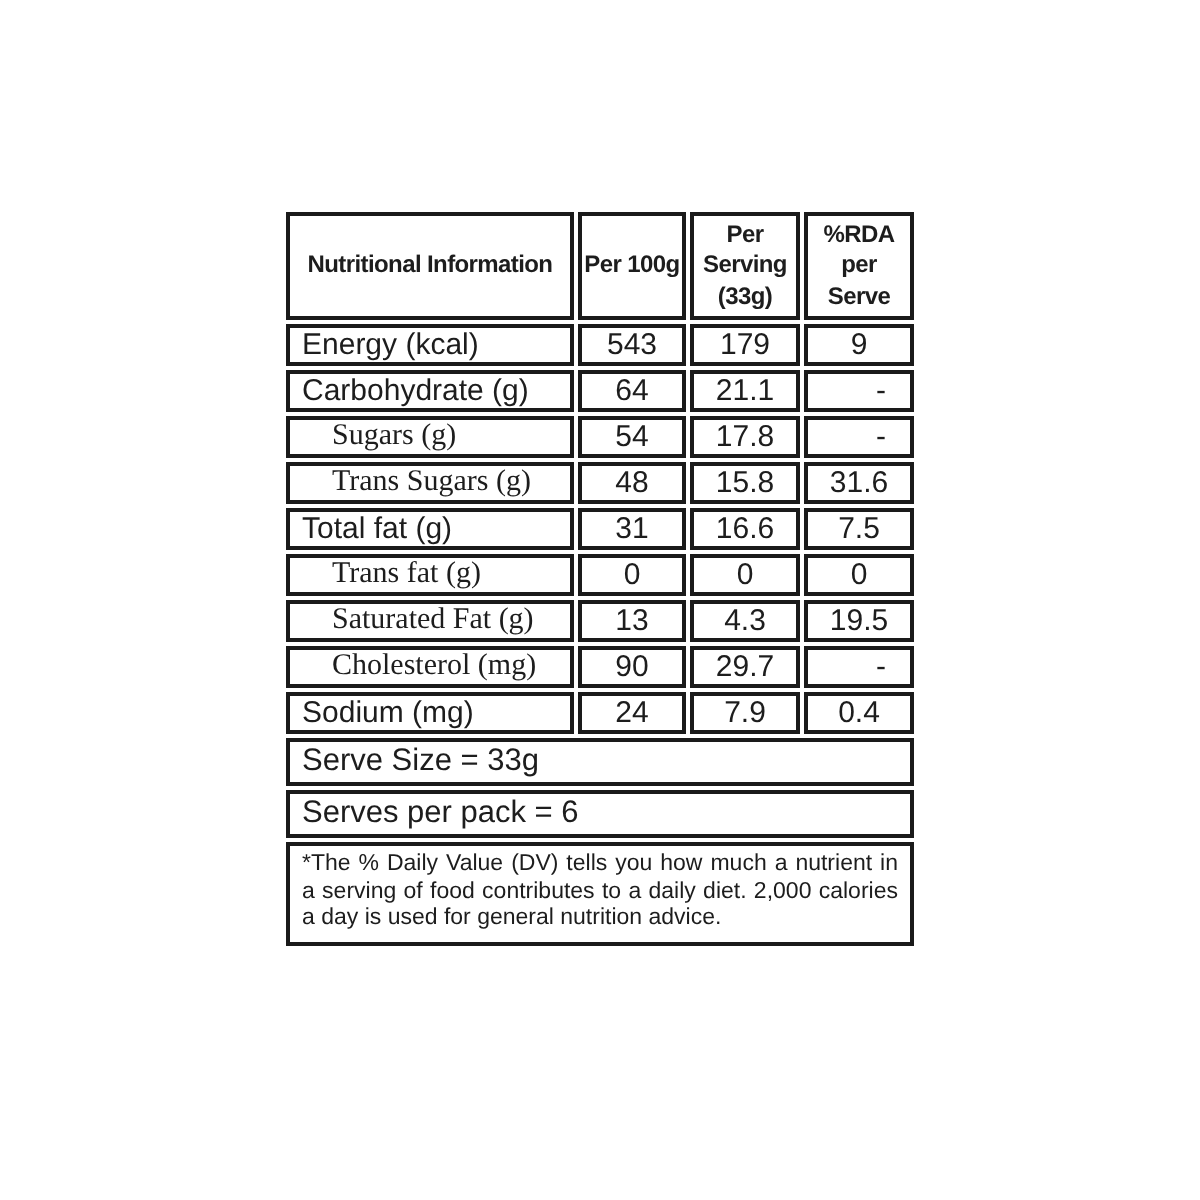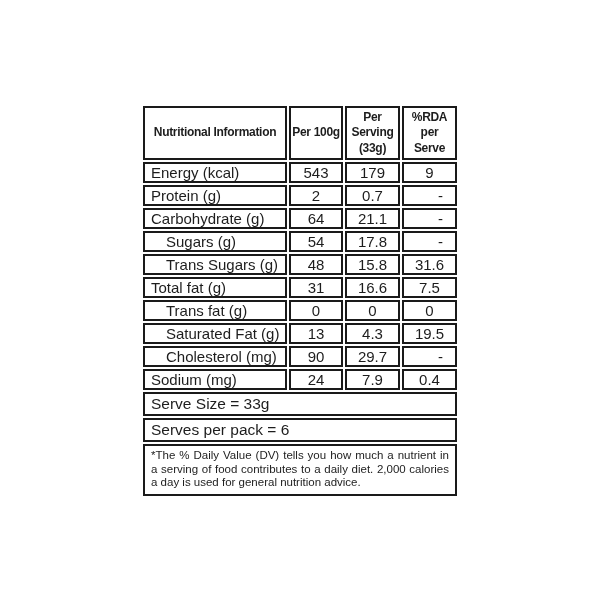--- a/index.html
+++ b/index.html
@@ -38,21 +38,21 @@
     padding: 1px;
   }
   td.label {
     font-size: 15px;
     line-height: 17px;
     height: 21px;
     text-align: left;
     padding: 0 2px 0 6px;
     white-space: nowrap;
   }
-  td.label.indent { padding-left: 21px; }
+  td.label.indent { padding-left: 21px; font-family: Liberation Serif, serif; }
   td.val {
     font-size: 15px;
     line-height: 17px;
     text-align: center;
     padding: 0 2px;
     margin-left: 47px;
   }
   td.val.dash {
     text-align: right;
     padding-right: 12px;
@@ -91,26 +91,20 @@
         <th class="hdr">Per Serving (33g)</th>
         <th class="hdr">%RDA per Serve</th>
       </tr>
     </thead>
     <tbody>
       <tr>
         <td class="label">Energy (kcal)</td>
         <td class="val">543</td>
         <td class="val">179</td>
         <td class="val">9</td>
-      </tr>
-      <tr>
-        <td class="label">Protein (g)</td>
-        <td class="val">2</td>
-        <td class="val">0.7</td>
-        <td class="val dash">-</td>
       </tr>
       <tr>
         <td class="label">Carbohydrate (g)</td>
         <td class="val">64</td>
         <td class="val">21.1</td>
         <td class="val dash">-</td>
       </tr>
       <tr>
         <td class="label indent">Sugars (g)</td>
         <td class="val">54</td>

